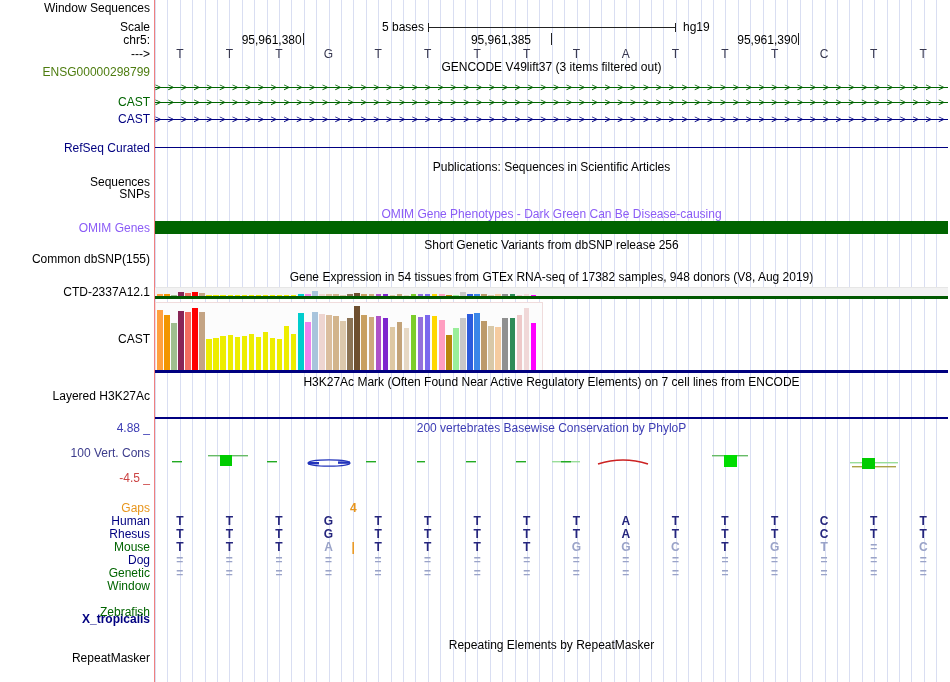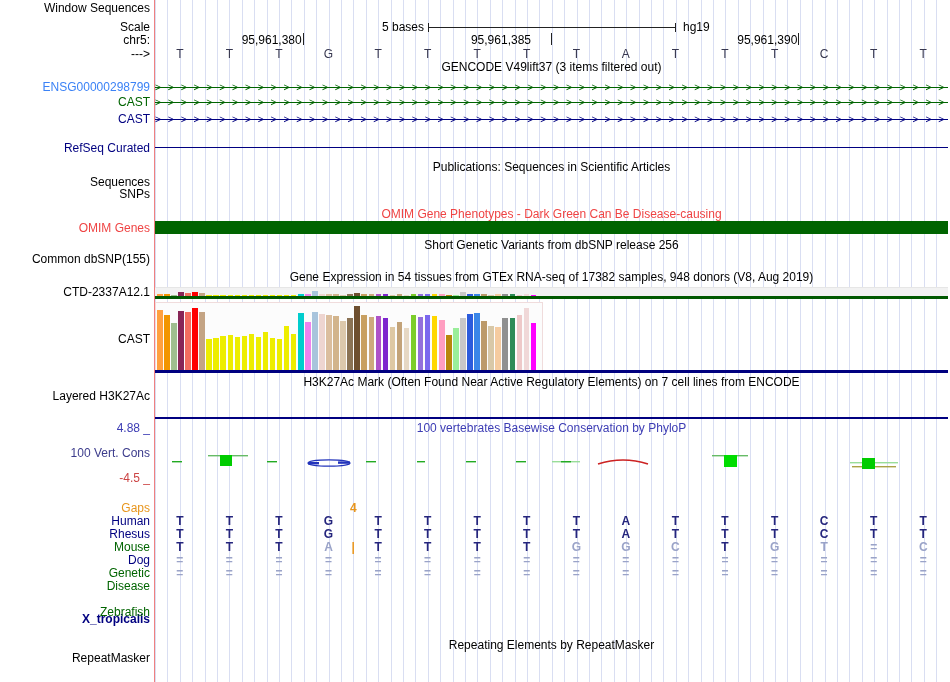--- a/index.html
+++ b/index.html
@@ -3,21 +3,21 @@
 <meta charset="utf-8">
 <style>
   html,body{margin:0;padding:0;background:#fff;}
   #browser{position:relative;width:950px;height:682px;background:#fff;overflow:hidden;
     font-family:"Liberation Sans",sans-serif;font-size:12px;color:#000;}
   .gridlines{position:absolute;left:155px;top:0;width:794px;height:682px;z-index:0;
     background:repeating-linear-gradient(to right,#d9def2 0,#d9def2 1px,transparent 1px,transparent 12.4px);}
   .redline{position:absolute;left:154px;top:0;width:1px;height:682px;background:#f08080;z-index:1;}
   .lbl{position:absolute;right:800px;height:13px;line-height:13px;white-space:nowrap;text-align:right;z-index:3;}
   .title{position:absolute;left:155px;width:793px;text-align:center;height:13px;line-height:13px;z-index:3;}
-  .green{color:#ef4444}.navy{color:#000080}.blue{color:#3c3cb4}.red{color:#cc4444}.orange{color:#e8961e}
+  .green{color:#8b5cf6}.navy{color:#000080}.blue{color:#3c3cb4}.red{color:#cc4444}.orange{color:#e8961e}
   .hline{position:absolute;left:155px;width:793px;z-index:2;}
   .generow{position:absolute;left:155px;width:793px;height:13px;overflow:hidden;z-index:2;}
   .generow .arrows{position:absolute;left:0;top:0;width:793px;height:13px;line-height:13px;
     font-size:10px;letter-spacing:7px;overflow:hidden;white-space:nowrap;}
   .generow .gline{position:absolute;left:0;top:6px;width:793px;height:1px;}
   .seqletter,.mzcell{position:absolute;width:49.6px;text-align:center;height:13px;line-height:13px;z-index:3;}
   .seqletter{color:#37374f;}
   .mzcell{font-weight:bold;}
   .postick{position:absolute;width:1px;height:12px;background:#222;z-index:3;}
   .poslabel{position:absolute;height:12px;line-height:12px;white-space:nowrap;z-index:3;}
@@ -68,21 +68,21 @@
       <div class="seqletter" style="left: 650.625px; top: 48px;">T</div>
       <div class="seqletter" style="left: 700.188px; top: 48px;">T</div>
       <div class="seqletter" style="left: 749.75px; top: 48px;">T</div>
       <div class="seqletter" style="left: 799.312px; top: 48px;">C</div>
       <div class="seqletter" style="left: 848.875px; top: 48px;">T</div>
       <div class="seqletter" style="left: 898.438px; top: 48px;">T</div>
     </div>
 
   <div class="title" style="top:61px">GENCODE V49lift37 (3 items filtered out)</div>
   <div id="gene-rows">
-      <div class="lbl" style="top: 81px; color: #3b82f6; text-align: right;">ENSG00000298799</div>
+      <div class="lbl" style="top: 66px; color: #4d7c0f; text-align: right;">ENSG00000298799</div>
       <div class="generow" style="top: 81px;">
         <div class="gline" style="background: rgb(0, 100, 0);"></div>
         <div class="arrows" style="color: rgb(0, 100, 0);">&gt;&gt;&gt;&gt;&gt;&gt;&gt;&gt;&gt;&gt;&gt;&gt;&gt;&gt;&gt;&gt;&gt;&gt;&gt;&gt;&gt;&gt;&gt;&gt;&gt;&gt;&gt;&gt;&gt;&gt;&gt;&gt;&gt;&gt;&gt;&gt;&gt;&gt;&gt;&gt;&gt;&gt;&gt;&gt;&gt;&gt;&gt;&gt;&gt;&gt;&gt;&gt;&gt;&gt;&gt;&gt;&gt;&gt;&gt;&gt;&gt;&gt;</div>
       </div>
       <div class="lbl" style="top: 96px; color: rgb(0, 100, 0);">CAST</div>
       <div class="generow" style="top: 96px;">
         <div class="gline" style="background: rgb(0, 100, 0);"></div>
         <div class="arrows" style="color: rgb(0, 100, 0);">&gt;&gt;&gt;&gt;&gt;&gt;&gt;&gt;&gt;&gt;&gt;&gt;&gt;&gt;&gt;&gt;&gt;&gt;&gt;&gt;&gt;&gt;&gt;&gt;&gt;&gt;&gt;&gt;&gt;&gt;&gt;&gt;&gt;&gt;&gt;&gt;&gt;&gt;&gt;&gt;&gt;&gt;&gt;&gt;&gt;&gt;&gt;&gt;&gt;&gt;&gt;&gt;&gt;&gt;&gt;&gt;&gt;&gt;&gt;&gt;&gt;&gt;</div>
       </div>
       <div class="lbl" style="top: 113px; color: rgb(0, 0, 128);">CAST</div>
@@ -225,21 +225,21 @@
       <div class="bigbar" style="left: 368.6px; height: 62px; background: rgb(240, 216, 216);"></div>
       <div class="bigbar" style="left: 375.65px; height: 47px; background: rgb(255, 0, 255);"></div>
     </div>
   <div class="hline" style="top:370px;height:3px;background:#000080"></div>
 
   <div class="title" style="top:376px">H3K27Ac Mark (Often Found Near Active Regulatory Elements) on 7 cell lines from ENCODE</div>
   <div class="lbl" style="top:390px">Layered H3K27Ac</div>
   <div class="hline" style="top:417px;height:2px;background:#000080"></div>
 
   <div class="lbl blue" style="top:422px">4.88 _</div>
-  <div class="title blue" style="top:422px">100 vertebrates Basewise Conservation by PhyloP</div>
+  <div class="title blue" style="top:422px">200 vertebrates Basewise Conservation by PhyloP</div>
   <div class="lbl" style="top:447px;color:#3c3c8c">100 Vert. Cons</div>
   <div class="lbl red" style="top:472px">-4.5 _</div>
   <svg id="cons-svg" style="left:0;top:440px" width="950" height="45">
       <rect x="172" y="21" width="10" height="1.4" fill="#22aa22"></rect>
       <rect x="208" y="15" width="40" height="1.4" fill="#66bb66"></rect>
       <rect x="220" y="15" width="12" height="11" fill="#00cc00"></rect>
       <rect x="267" y="21" width="10" height="1.4" fill="#22aa22"></rect>
       <g>
         <ellipse cx="329" cy="23" rx="21" ry="3.2" fill="none" stroke="#2233bb" stroke-width="1.2"></ellipse>
         <rect x="308" y="22" width="11" height="2.4" fill="#2233bb"></rect>
@@ -339,21 +339,21 @@
       <div class="mzcell" style="left: 452.375px; top: 567px; color: rgb(154, 163, 200);">=</div>
       <div class="mzcell" style="left: 501.938px; top: 567px; color: rgb(154, 163, 200);">=</div>
       <div class="mzcell" style="left: 551.5px; top: 567px; color: rgb(154, 163, 200);">=</div>
       <div class="mzcell" style="left: 601.062px; top: 567px; color: rgb(154, 163, 200);">=</div>
       <div class="mzcell" style="left: 650.625px; top: 567px; color: rgb(154, 163, 200);">=</div>
       <div class="mzcell" style="left: 700.188px; top: 567px; color: rgb(154, 163, 200);">=</div>
       <div class="mzcell" style="left: 749.75px; top: 567px; color: rgb(154, 163, 200);">=</div>
       <div class="mzcell" style="left: 799.312px; top: 567px; color: rgb(154, 163, 200);">=</div>
       <div class="mzcell" style="left: 848.875px; top: 567px; color: rgb(154, 163, 200);">=</div>
       <div class="mzcell" style="left: 898.438px; top: 567px; color: rgb(154, 163, 200);">=</div>
-      <div class="lbl" style="top: 580px; color: rgb(0, 100, 0);">Disease</div>
+      <div class="lbl" style="top: 580px; color: rgb(0, 100, 0);">Window</div>
       <div class="lbl" style="top: 613px; color: rgb(0, 0, 128); font-weight: bold;">X_tropicalis</div>
       <div class="lbl" style="top: 606px; color: rgb(0, 100, 0);">Zebrafish</div>
       <div class="mzcell" style="left: 343.25px; top: 502px; width: 20px; color: rgb(232, 150, 30);">4</div>
       <div class="mzcell" style="left: 343.25px; top: 541px; width: 20px; color: rgb(232, 150, 30);">|</div>
     </div>
 
   <div class="title" style="top:639px">Repeating Elements by RepeatMasker</div>
   <div class="lbl" style="top:652px">RepeatMasker</div>
 </div>
 

